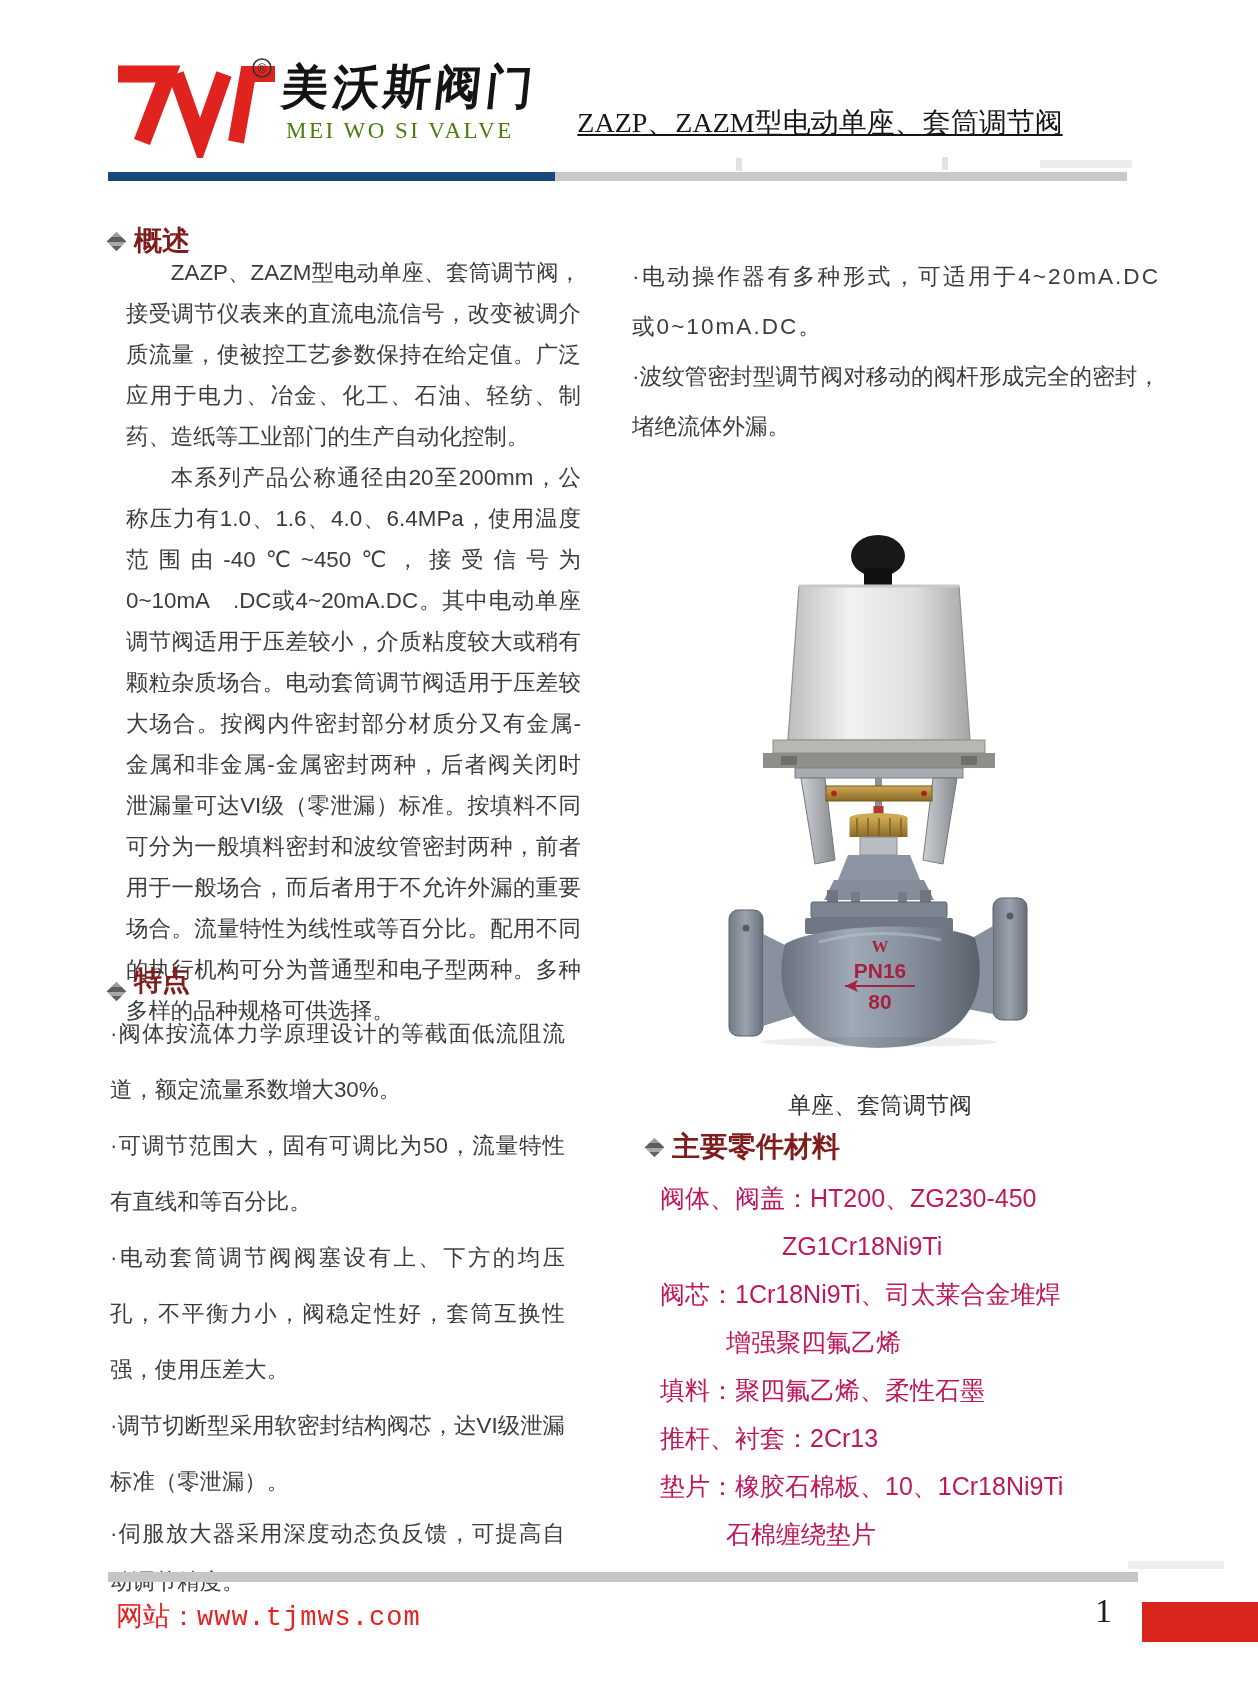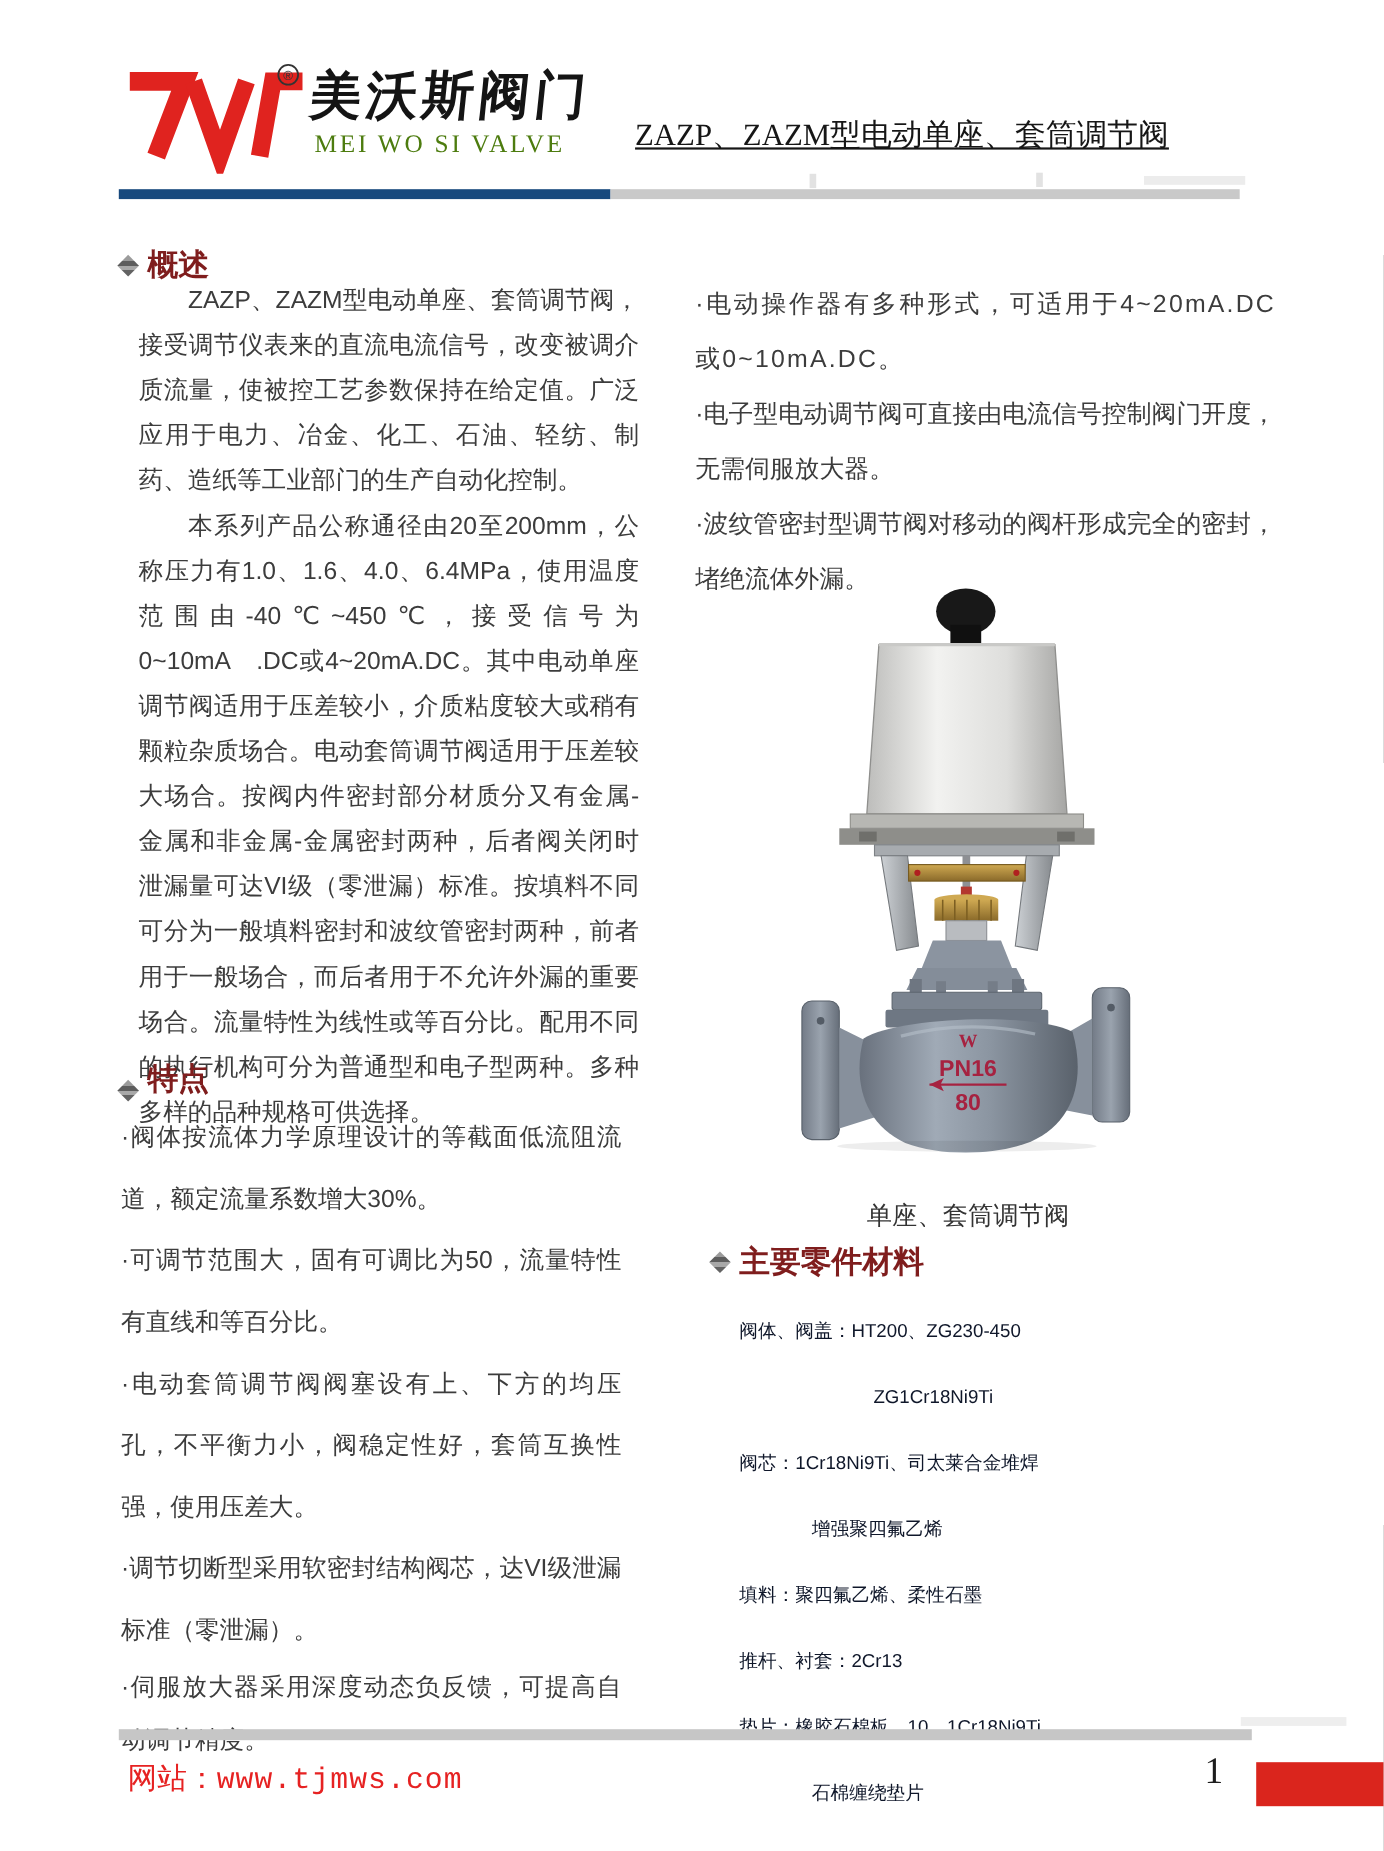--- a/index.html
+++ b/index.html
@@ -37,21 +37,21 @@
   .col-right{position:absolute;left:632px;top:252px;width:528px;}
   .rbullet{font-size:22.6px;line-height:50px;text-align:justify;margin:0;color:#3c3c3c;}
 
   
   .valve-wrap{position:absolute;left:723px;top:528px;}
   .valve-caption{position:absolute;left:760px;top:1090px;width:240px;text-align:center;
                  font-size:23px;color:#333;white-space:nowrap;}
 
   
   .materials{position:absolute;left:656px;top:1172px;width:520px;}
-  .m-line{font-size:17px;line-height:44px;margin:16px;color:#0f172a;white-space:nowrap;}
+  .m-line{font-size:25px;line-height:44px;margin:4px;color:#be185d;white-space:nowrap;}
   .ind1{padding-left:66px;}
   .ind2{padding-left:122px;}
 
   
   .bar-gray-footer{position:absolute;left:108px;top:1572px;width:1030px;height:10px;background:#c6c6c6;}
   .website{position:absolute;left:116px;top:1598px;font-size:27px;color:#e62222;white-space:nowrap;}
   .website .url{font-family:"Liberation Mono","DejaVu Sans Mono",monospace;letter-spacing:1px;}
   .page-num{position:absolute;left:1095px;top:1592px;font-size:34px;color:#1d1d1d;
             font-family:"Liberation Serif","DejaVu Serif",serif;}
   .red-block{position:absolute;left:1142px;top:1602px;width:116px;height:40px;background:#da251d;}
@@ -93,21 +93,20 @@
   <div class="features">
     <p class="feat">·阀体按流体力学原理设计的等截面低流阻流道，额定流量系数增大30%。</p>
     <p class="feat">·可调节范围大，固有可调比为50，流量特性有直线和等百分比。</p>
     <p class="feat">·电动套筒调节阀阀塞设有上、下方的均压孔，不平衡力小，阀稳定性好，套筒互换性强，使用压差大。</p>
     <p class="feat">·调节切断型采用软密封结构阀芯，达VI级泄漏标准（零泄漏）。</p>
     <p class="feat" style="line-height:48px;">·伺服放大器采用深度动态负反馈，可提高自动调节精度。</p>
   </div>
 
   <div class="col-right">
     <p class="rbullet" style="letter-spacing:2px;">·电动操作器有多种形式，可适用于4~20mA.DC或0~10mA.DC。</p>
-    <p class="rbullet">·电子型电动调节阀可直接由电流信号控制阀门开度，无需伺服放大器。</p>
     <p class="rbullet">·波纹管密封型调节阀对移动的阀杆形成完全的密封，堵绝流体外漏。</p>
   </div>
 
   <div class="valve-wrap">
     <svg width="310" height="520" viewBox="0 0 310 520">
       <defs>
         <linearGradient id="actGrad" x1="0" y1="0" x2="1" y2="0">
           <stop offset="0" stop-color="#bdbdbb"></stop>
             <stop offset=".35" stop-color="#f2f2f0"></stop>
           <stop offset=".7" stop-color="#dededc"></stop>

